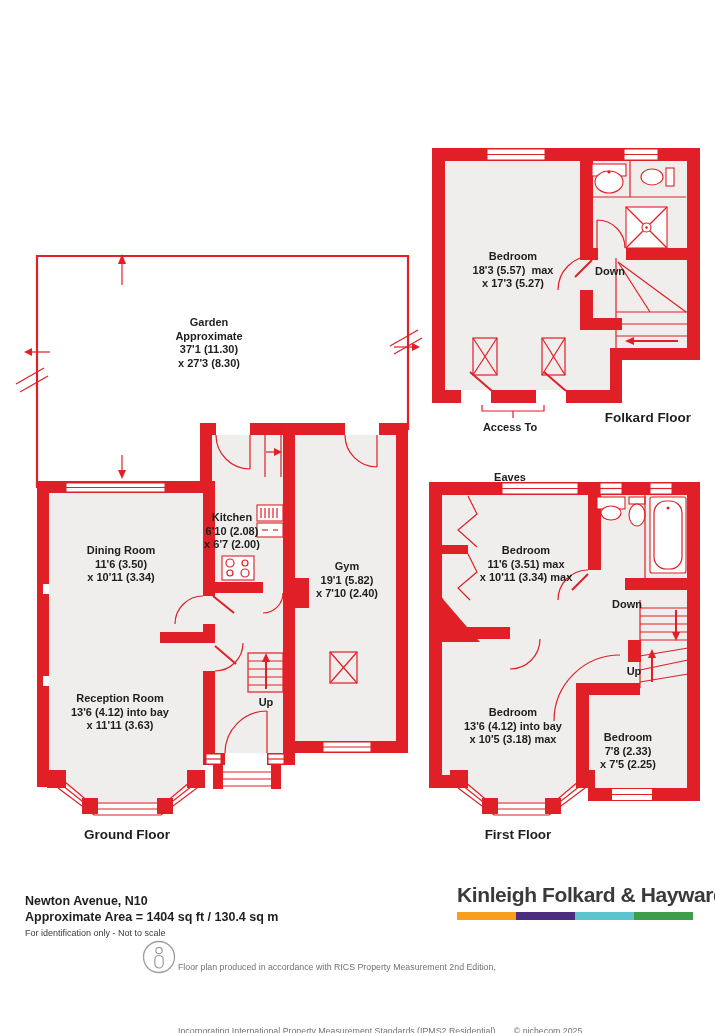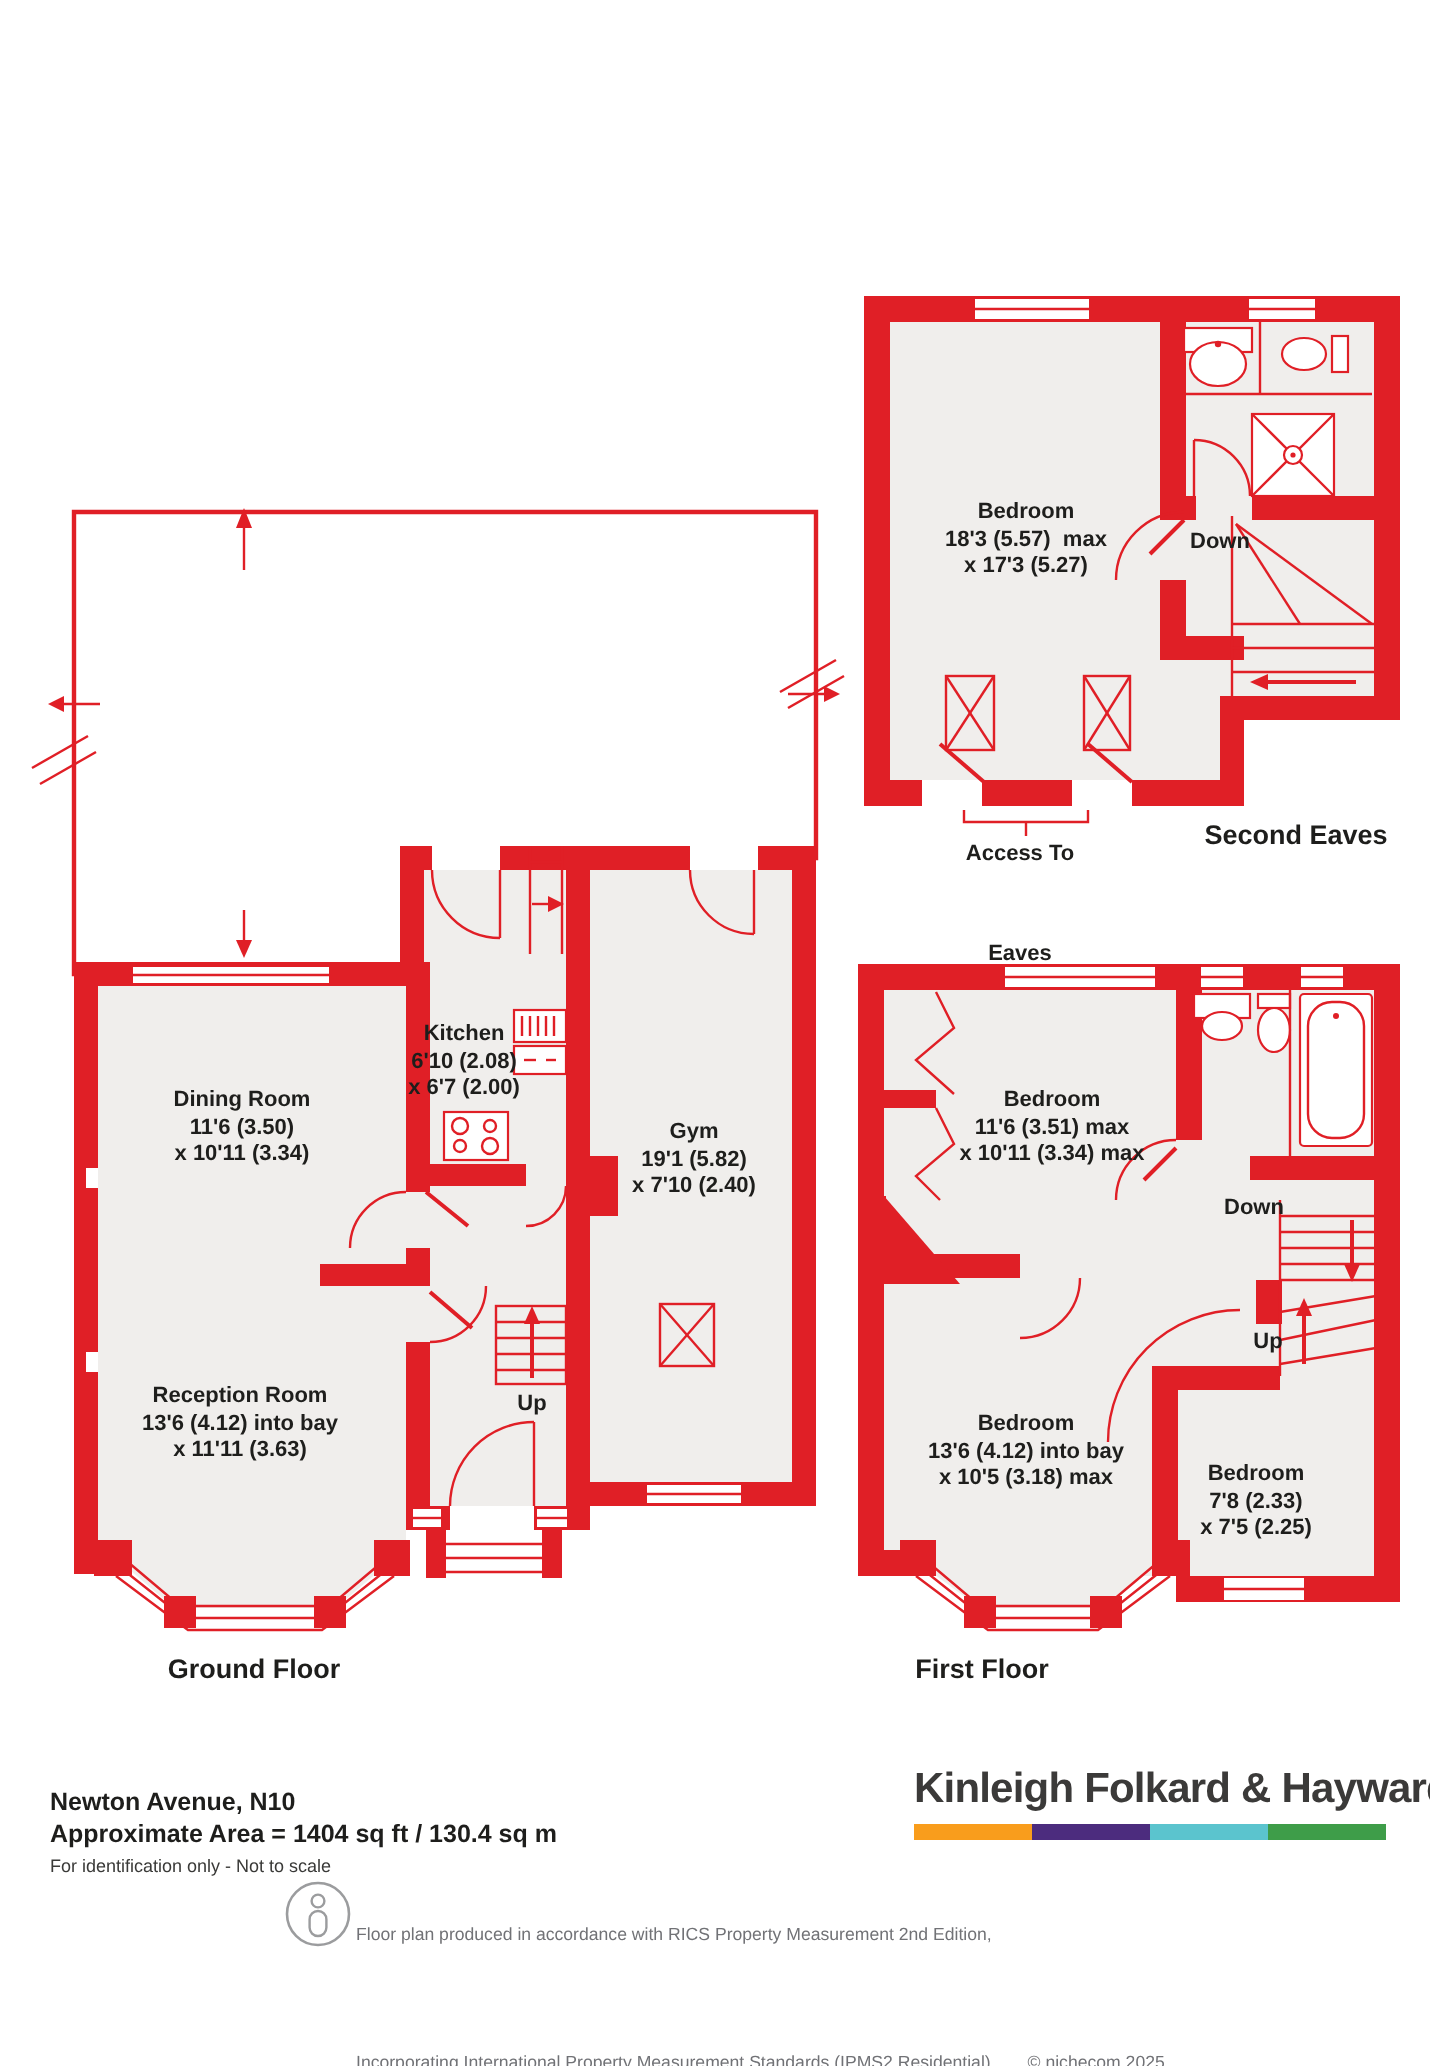--- a/index.html
+++ b/index.html
@@ -355,20 +355,26 @@
     <path class="tl" d="M 458 776 L 490 803 L 553 803 L 585 776"></path>
     <path class="tl" d="M 458 782 L 492 809 L 551 809 L 585 782"></path>
     <path class="tl" d="M 458 788 L 494 815 L 549 815 L 585 788"></path>
     <polygon class="w" points="450,770 468,770 468,788 450,788"></polygon>
     <polygon class="w" points="482,798 498,798 498,814 482,814"></polygon>
     <polygon class="w" points="545,798 561,798 561,814 545,814"></polygon>
     <polygon class="w" points="577,770 595,770 595,788 577,788"></polygon>
   </g>
 </svg>
 
+<div class="lbl" style="left:209px;top:316px;">
+  <span>Garden</span>
+  <span>Approximate</span>
+  <span>37'1 (11.30)</span>
+  <span>x 27'3 (8.30)</span>
+</div>
 
 <div class="lbl" style="left:121px;top:544px;">
   <span>Dining Room</span>
   <span>11'6 (3.50)</span>
   <span>x 10'11 (3.34)</span>
 </div>
 
 <div class="lbl" style="left:232px;top:511px;">
   <span>Kitchen</span>
   <span>6'10 (2.08)</span>
@@ -393,40 +399,40 @@
 <div class="lbl" style="left:513px;top:250px;">
   <span>Bedroom</span>
   <span>18'3 (5.57)  max</span>
   <span>x 17'3 (5.27)</span>
 </div>
 <div class="dir-label" style="left:610px;top:265px;">Down</div>
 <div class="lbl" style="left:510px;top:421px;gap:36px;">
   <span>Access To</span>
   <span>Eaves</span>
 </div>
-<div class="floor-label" style="left:648px;top:410px;">Second Eaves</div>
+<div class="floor-label" style="left:648px;top:410px;">Folkard Floor</div>
 
 <div class="lbl" style="left:526px;top:544px;">
   <span>Bedroom</span>
   <span>11'6 (3.51) max</span>
   <span>x 10'11 (3.34) max</span>
 </div>
 <div class="dir-label" style="left:627px;top:598px;">Down</div>
 <div class="dir-label" style="left:634px;top:665px;">Up</div>
 <div class="lbl" style="left:513px;top:706px;">
   <span>Bedroom</span>
   <span>13'6 (4.12) into bay</span>
   <span>x 10'5 (3.18) max</span>
 </div>
 <div class="lbl" style="left:628px;top:731px;">
   <span>Bedroom</span>
   <span>7'8 (2.33)</span>
   <span>x 7'5 (2.25)</span>
 </div>
-<div class="floor-label" style="left:491px;top:827px;">First Floor</div>
+<div class="floor-label" style="left:518px;top:827px;">First Floor</div>
 
 <div class="addr">
   <div class="addr-line">Newton Avenue, N10</div>
   <div class="addr-line">Approximate Area = 1404 sq ft / 130.4 sq m</div>
   <div class="addr-note">For identification only - Not to scale</div>
 </div>
 
 <div class="brand">
   <div class="brand-name">Kinleigh Folkard &amp; Hayward</div>
   <div class="brand-bar">

